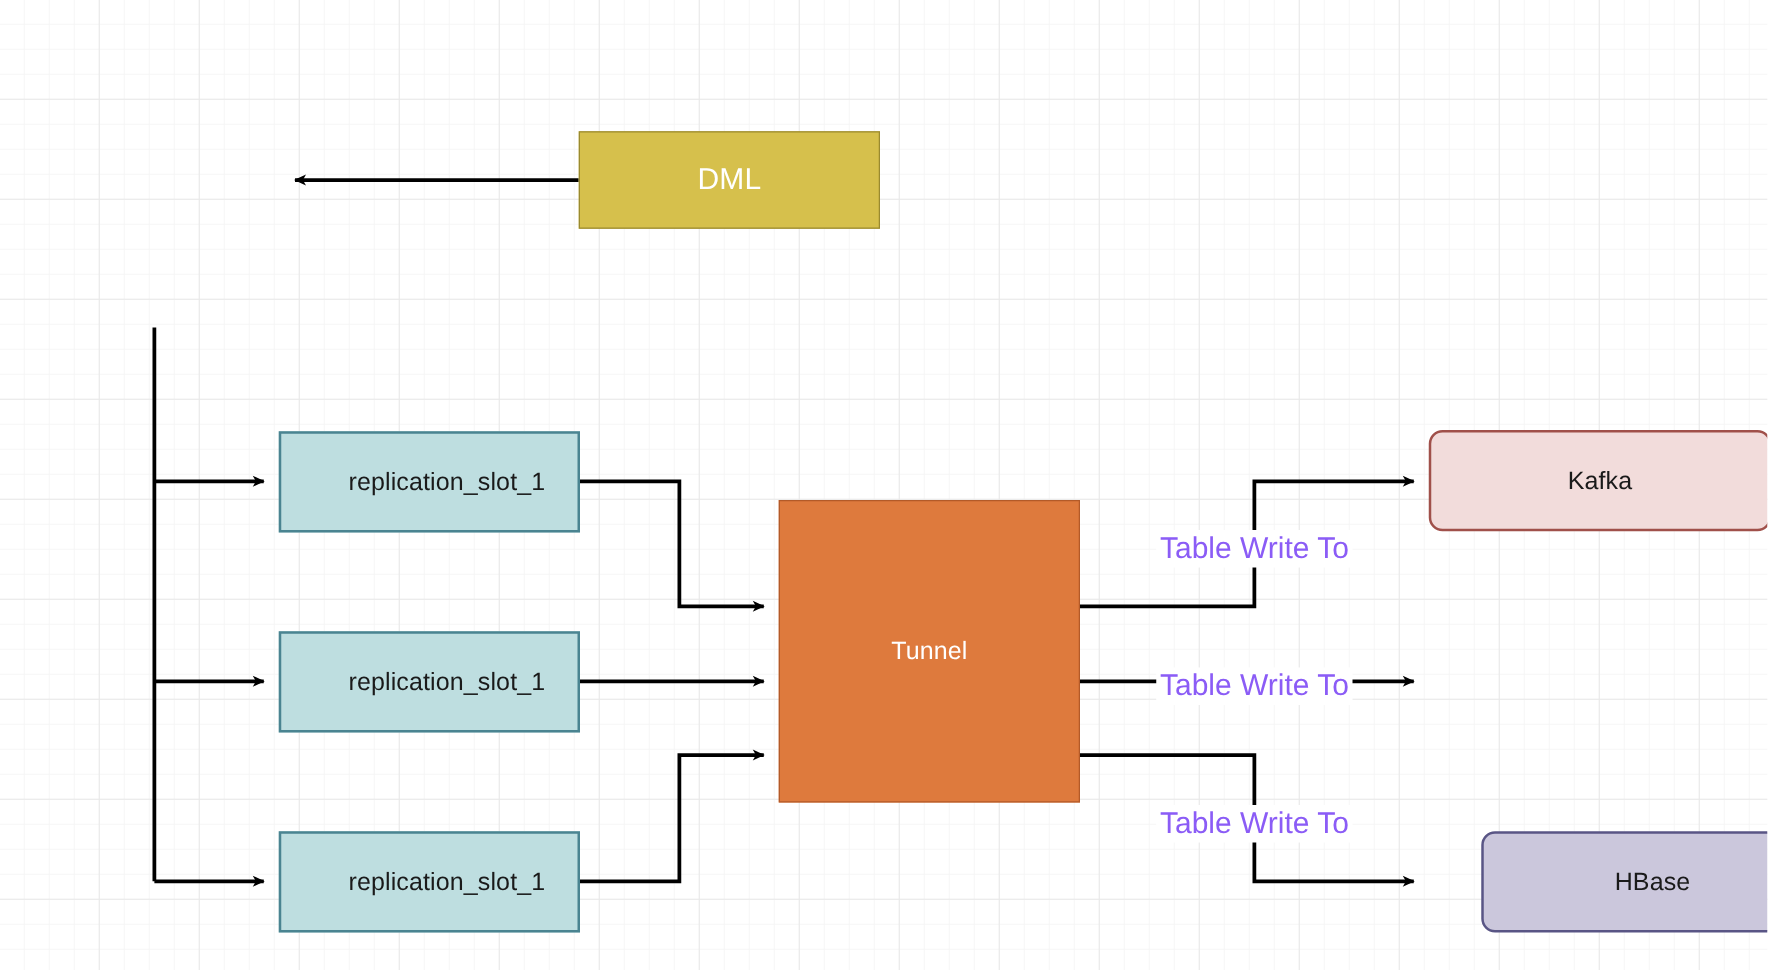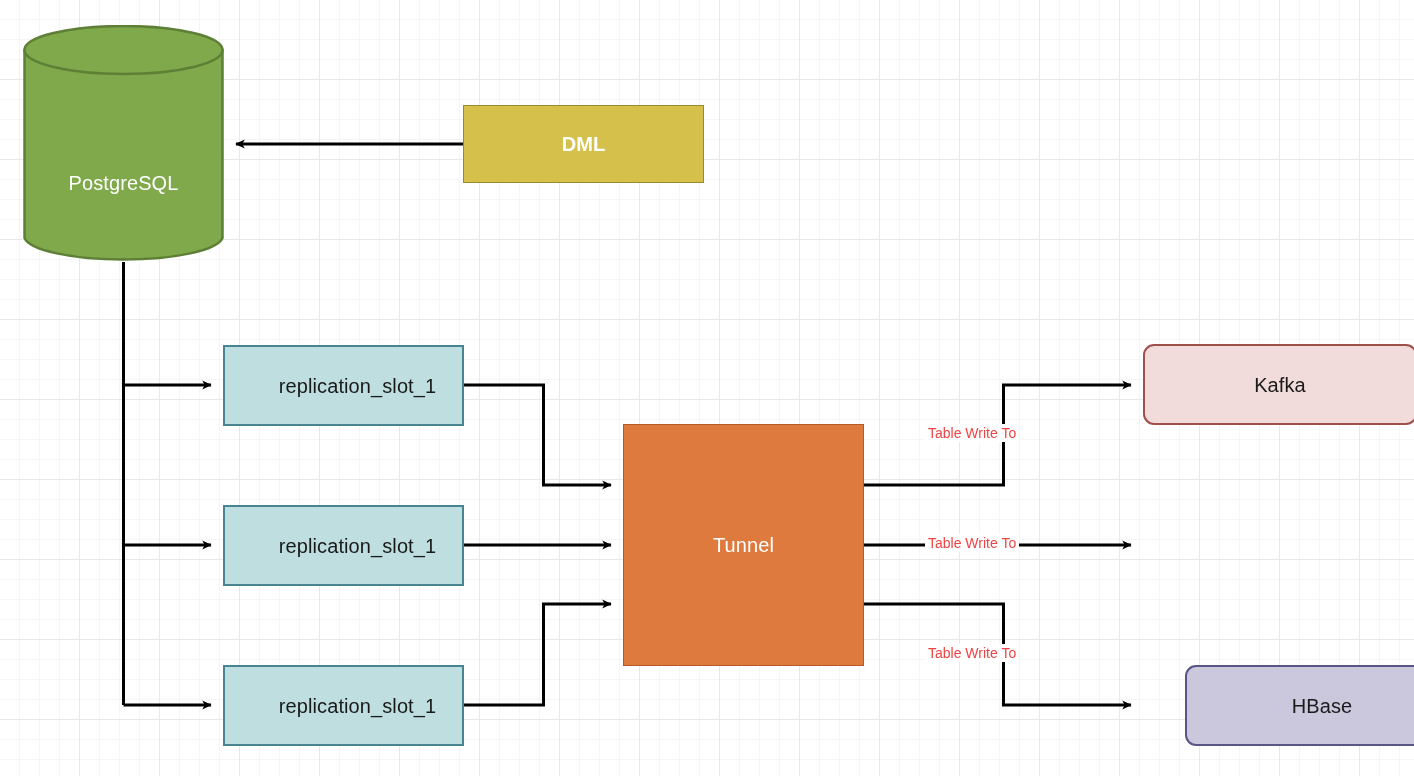--- a/index.html
+++ b/index.html
@@ -44,35 +44,35 @@
     line-height: 1.2;
     white-space: nowrap;
     letter-spacing: 0.1px;
   }
   
   #node-dml {
     left: 463px; top: 105px; width: 241px; height: 78px;
     background: #D6C04C;
     border: 1.5px solid #9A8A2F;
   }
-  #node-dml .node-label { color: #ffffff; font-size: 20px; font-weight: bold; }
+  #node-dml .node-label { color: #ffffff; font-size: 24px; }
   
   .slot {
     width: 241px; height: 81px;
     background: #BEDEE0;
     border: 2px solid #4A8491;
     padding-left: 28px;
   }
   .slot .node-label { color: #1a1a1a; font-size: 20px; }
   #node-slot-0 { left: 223px; top: 345px; }
   #node-slot-1 { left: 223px; top: 505px; }
   #node-slot-2 { left: 223px; top: 665px; }
   
   #node-tunnel {
-    left: 623px; top: 424px; width: 241px; height: 242px;
+    left: 623px; top: 400px; width: 241px; height: 242px;
     background: #DE7A3D;
     border: 1.5px solid #B35A28;
   }
   #node-tunnel .node-label { color: #ffffff; font-size: 20px; }
   
   .sink {
     width: 274px; height: 81px;
     border-radius: 11px;
   }
   .sink .node-label { color: #1a1a1a; font-size: 20px; }
@@ -99,22 +99,22 @@
   #node-postgres .node-label {
     position: absolute;
     left: 0; top: 146px; width: 201px;
     text-align: center;
     color: #ffffff;
     font-size: 20px;
   }
   
   .edge-label {
     position: absolute;
-    font-size: 14px;
-    color: #ef4444;
+    font-size: 24px;
+    color: #8b5cf6;
     background: #ffffff;
     white-space: nowrap;
     padding: 1px 3px;
     line-height: 1.15;
   }
   #edge-label-kafka { left: 925px; top: 424px; }
   #edge-label-es    { left: 925px; top: 534px; }
   #edge-label-hbase { left: 925px; top: 644px; }
 </style>
 </head>
@@ -142,27 +142,20 @@
       <path d="M464,385 L543.5,385 L543.5,485 L611,485" marker-end="url(#arrow)"></path>
       <path d="M464,545 L611,545" marker-end="url(#arrow)"></path>
       <path d="M464,705 L543.5,705 L543.5,604 L611,604" marker-end="url(#arrow)"></path>
 
       <path d="M864,485 L1003.5,485 L1003.5,385 L1131,385" marker-end="url(#arrow)"></path>
       <path d="M864,545 L1131,545" marker-end="url(#arrow)"></path>
       <path d="M864,604 L1003.5,604 L1003.5,705 L1131,705" marker-end="url(#arrow)"></path>
     </g>
   </svg>
 
-  <div class="node" id="node-postgres">
-    <svg width="201" height="238" viewBox="0 0 201 238" xmlns="http://www.w3.org/2000/svg">
-      <path d="M1.5,25 L1.5,213 A99.5,24 0 0 0 199.5,213 L199.5,25 Z" fill="#7FA94B" stroke="#5E7F36" stroke-width="2.5"></path>
-      <ellipse cx="100.5" cy="25" rx="99" ry="24" fill="#7FA94B" stroke="#5E7F36" stroke-width="2.5"></ellipse>
-    </svg>
-    <span class="node-label">PostgreSQL</span>
-  </div>
 
   <div class="node" id="node-dml">
     <span class="node-label">DML</span>
   </div>
 
   <div class="node slot" id="node-slot-0">
     <span class="node-label">replication_slot_1</span>
   </div>
   <div class="node slot" id="node-slot-1">
     <span class="node-label">replication_slot_1</span>

